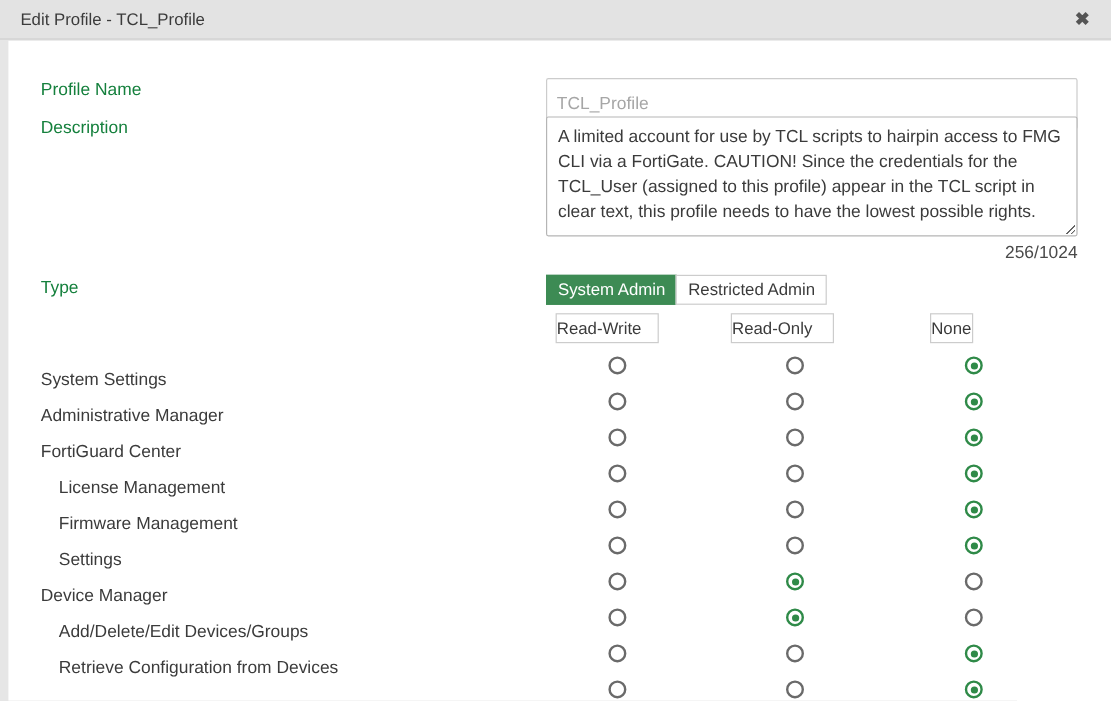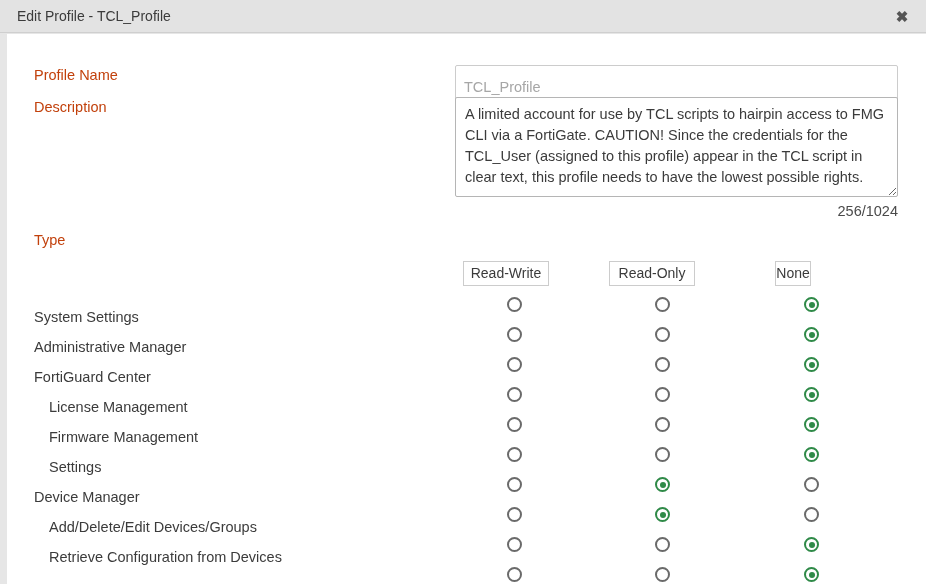--- a/index.html
+++ b/index.html
@@ -66,21 +66,21 @@
     width: 919px;
     height: 550px;
     background: #ffffff;
     overflow: hidden;
   }
 
   
   .lbl {
     position: absolute;
     font-size: 14.5px;
-    color: #c2410c;
+    color: #15803d;
     white-space: nowrap;
   }
 
   .text-input {
     position: absolute;
     left: 448px;
     top: 31px;
     width: 443px;
     height: 43px;
     box-sizing: border-box;
@@ -157,21 +157,20 @@
     position: absolute;
     top: 227px;
     height: 25px;
     line-height: 23px;
     box-sizing: border-box;
     border: 1px solid #cccccc;
     background: #ffffff;
     font-family: "Liberation Sans", sans-serif;
     font-size: 14px;
     color: #3b3b3b;
-    text-align: center;
     cursor: pointer;
     white-space: nowrap;
   }
 
   
   .perm-row {
     position: absolute;
     left: 0;
     width: 919px;
     height: 30px;
@@ -229,20 +228,24 @@
     <div class="lbl" style="left:27px; top:33px;">Profile Name</div>
     <input class="text-input" type="text" placeholder="TCL_Profile" style="">
 
     <div class="lbl" style="left:27px; top:65px;">Description</div>
     <textarea class="textarea" style="">A limited account for use by TCL scripts to hairpin access to FMG CLI via a FortiGate. CAUTION! Since the credentials for the TCL_User (assigned to this profile) appear in the TCL script in clear text, this profile needs to have the lowest possible rights.</textarea>
 
     <div class="charcount">256/1024</div>
 
     <div class="lbl" style="left:27px; top:198px;">Type</div>
 
+    <div class="seg">
+      <button class="seg-btn active">System Admin</button>
+      <button class="seg-btn">Restricted Admin</button>
+    </div>
 
     <div class="colhdr" id="col-0" style="left: 456px; width: 86px;">Read-Write</div>
     <div class="colhdr" id="col-1" style="left: 602px; width: 86px;">Read-Only</div>
     <div class="colhdr" id="col-2" style="left: 768px; width: 36px;">None</div>
 
     <div id="perm-rows">
         <div class="perm-row" style="top: 256px;">
           <div class="perm-label lvl0">System Settings</div>
           <div class="radio" style="left: 500px;"></div>
           <div class="radio" style="left: 648px;"></div>

